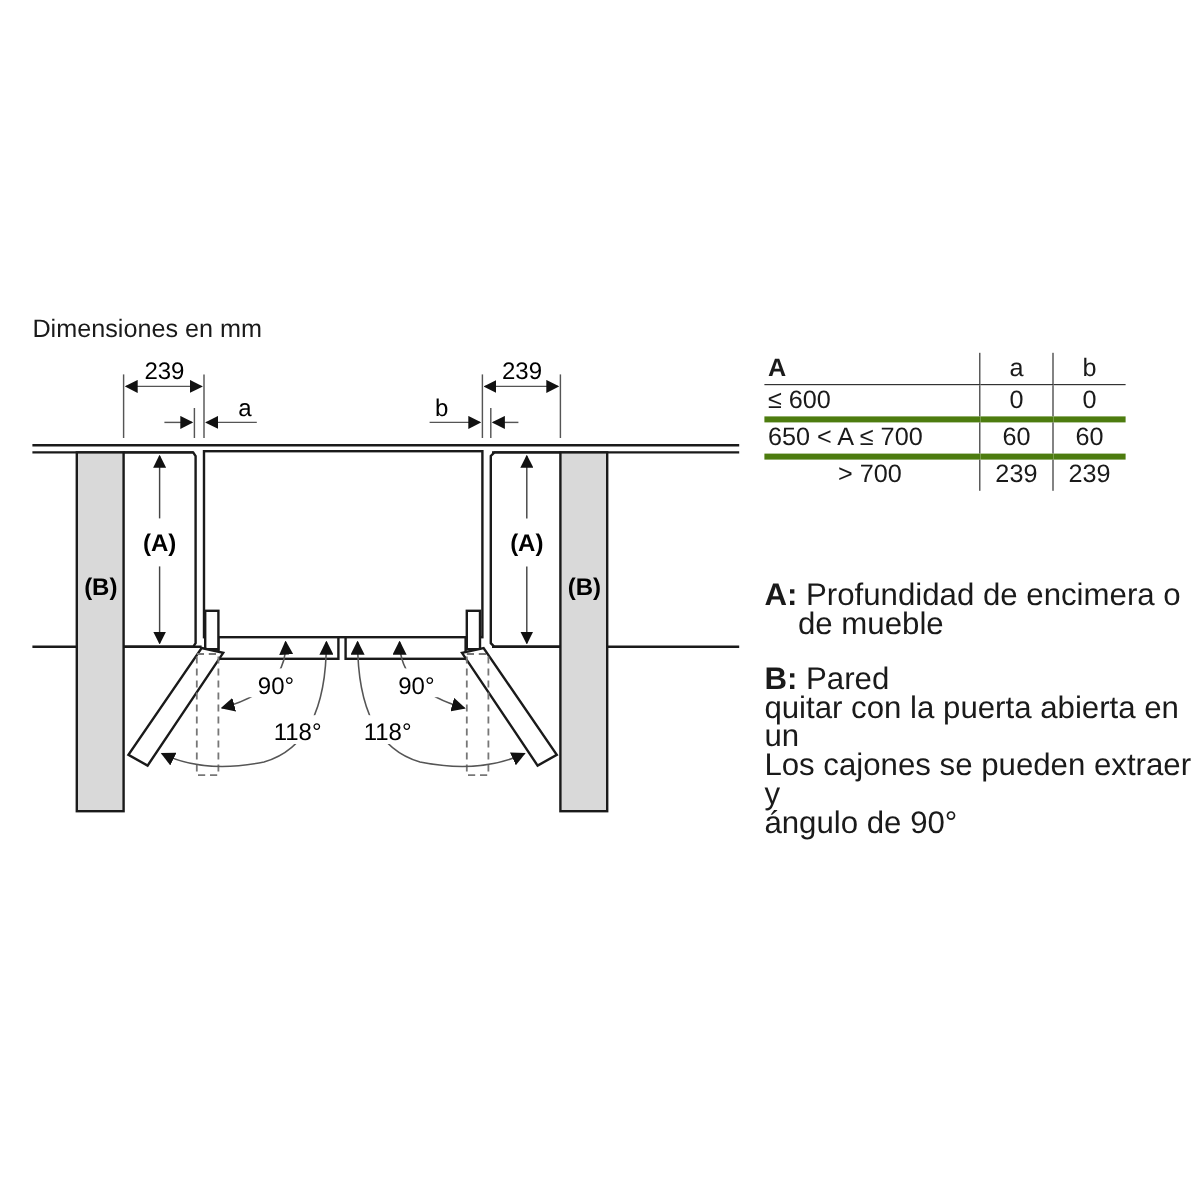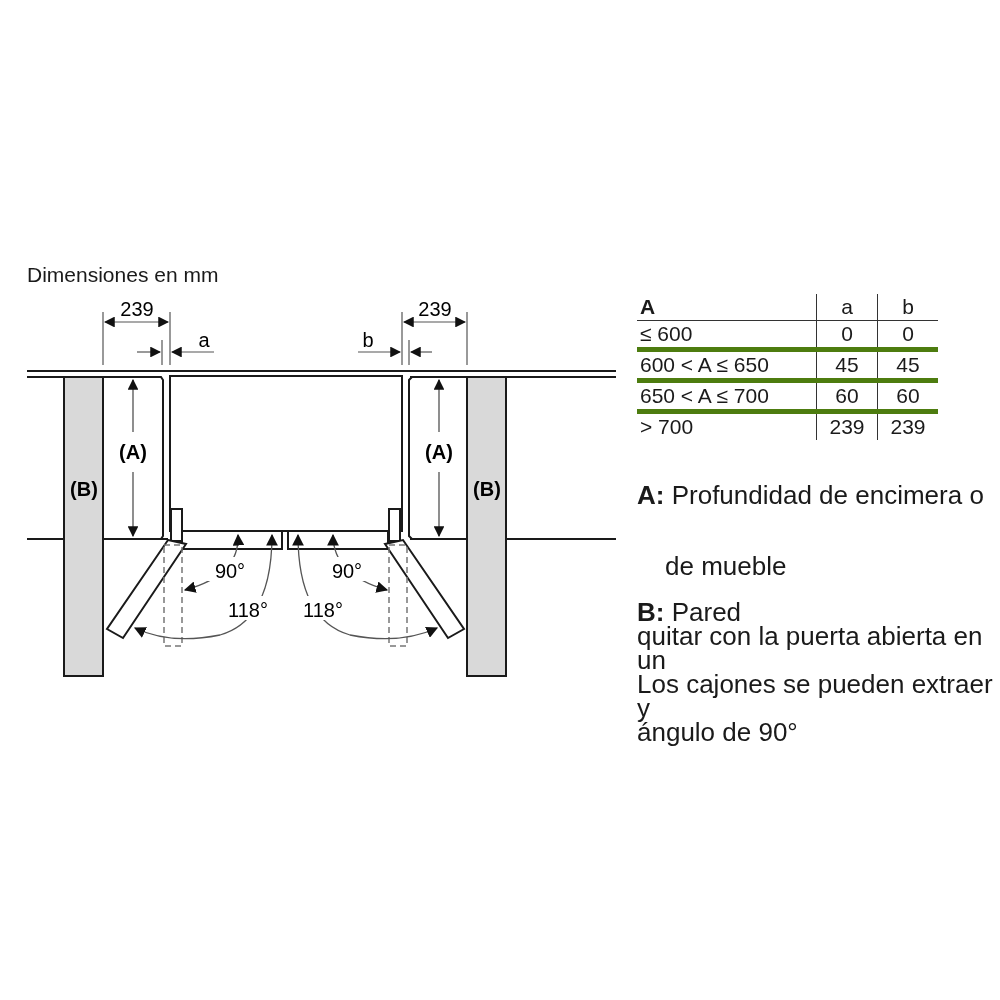--- a/index.html
+++ b/index.html
@@ -2,29 +2,29 @@
 <html><head>
 <meta charset="utf-8">
 <style>
   html, body { margin:0; padding:0; background:#ffffff; }
   body { width:1000px; height:1000px; position:relative; overflow:hidden;
          font-family:"Liberation Sans", sans-serif; color:#1a1a1a; }
   #diagram { position:absolute; left:0; top:0; }
   .title { position:absolute; left:27px; top:263px; font-size:21px; }
   .tbl { position:absolute; left:637px; top:294px; border-collapse:collapse; font-size:21px; }
   .tbl td { padding:0 6px; height:26px; line-height:26px; border-bottom:5px solid #4d7c0f; }
-  .tbl tr:last-child td { border-bottom:none; }
+  .tbl tr:last-child td { border-bottom:none;text-align:center; }
   .tbl td.c1 { width:170px; padding-left:3px; }
   .tbl td.c2 { width:48px; text-align:center; border-left:1px solid #333; }
   .tbl td.c3 { width:48px; text-align:center; border-left:1px solid #333; }
   .tbl th { font-weight:bold; text-align:left; padding:0 3px; height:26px; border-bottom:1px solid #333; }
   .tbl th.hc { text-align:center; font-weight:normal; border-left:1px solid #333; }
   .legend { position:absolute; left:637px; top:483px; font-size:26px; line-height:24px; }
   .legend .k { font-weight:bold; }
-  .legend .indent { padding-left:28px;margin-top:47px; }
+  .legend .indent { padding-left:28px; }
   .legend .gap { height:22px; }
   svg text { font-family:"Liberation Sans", sans-serif; }
 </style>
 </head>
 <body>
 
 <div class="title">Dimensiones en mm</div>
 
 <svg id="diagram" width="1000" height="1000" viewBox="0 0 1000 1000">
   <defs>
@@ -114,25 +114,20 @@
     <th>A</th>
     <th class="hc">a</th>
     <th class="hc">b</th>
   </tr>
   <tr>
     <td class="c1">≤ 600</td>
     <td class="c2">0</td>
     <td class="c3">0</td>
   </tr>
   <tr>
-    <td class="c1">600 &lt; A ≤ 650</td>
-    <td class="c2">45</td>
-    <td class="c3">45</td>
-  </tr>
-  <tr>
     <td class="c1">650 &lt; A ≤ 700</td>
     <td class="c2">60</td>
     <td class="c3">60</td>
   </tr>
   <tr>
     <td class="c1">&gt; 700</td>
     <td class="c2">239</td>
     <td class="c3">239</td>
   </tr>
 </tbody>

